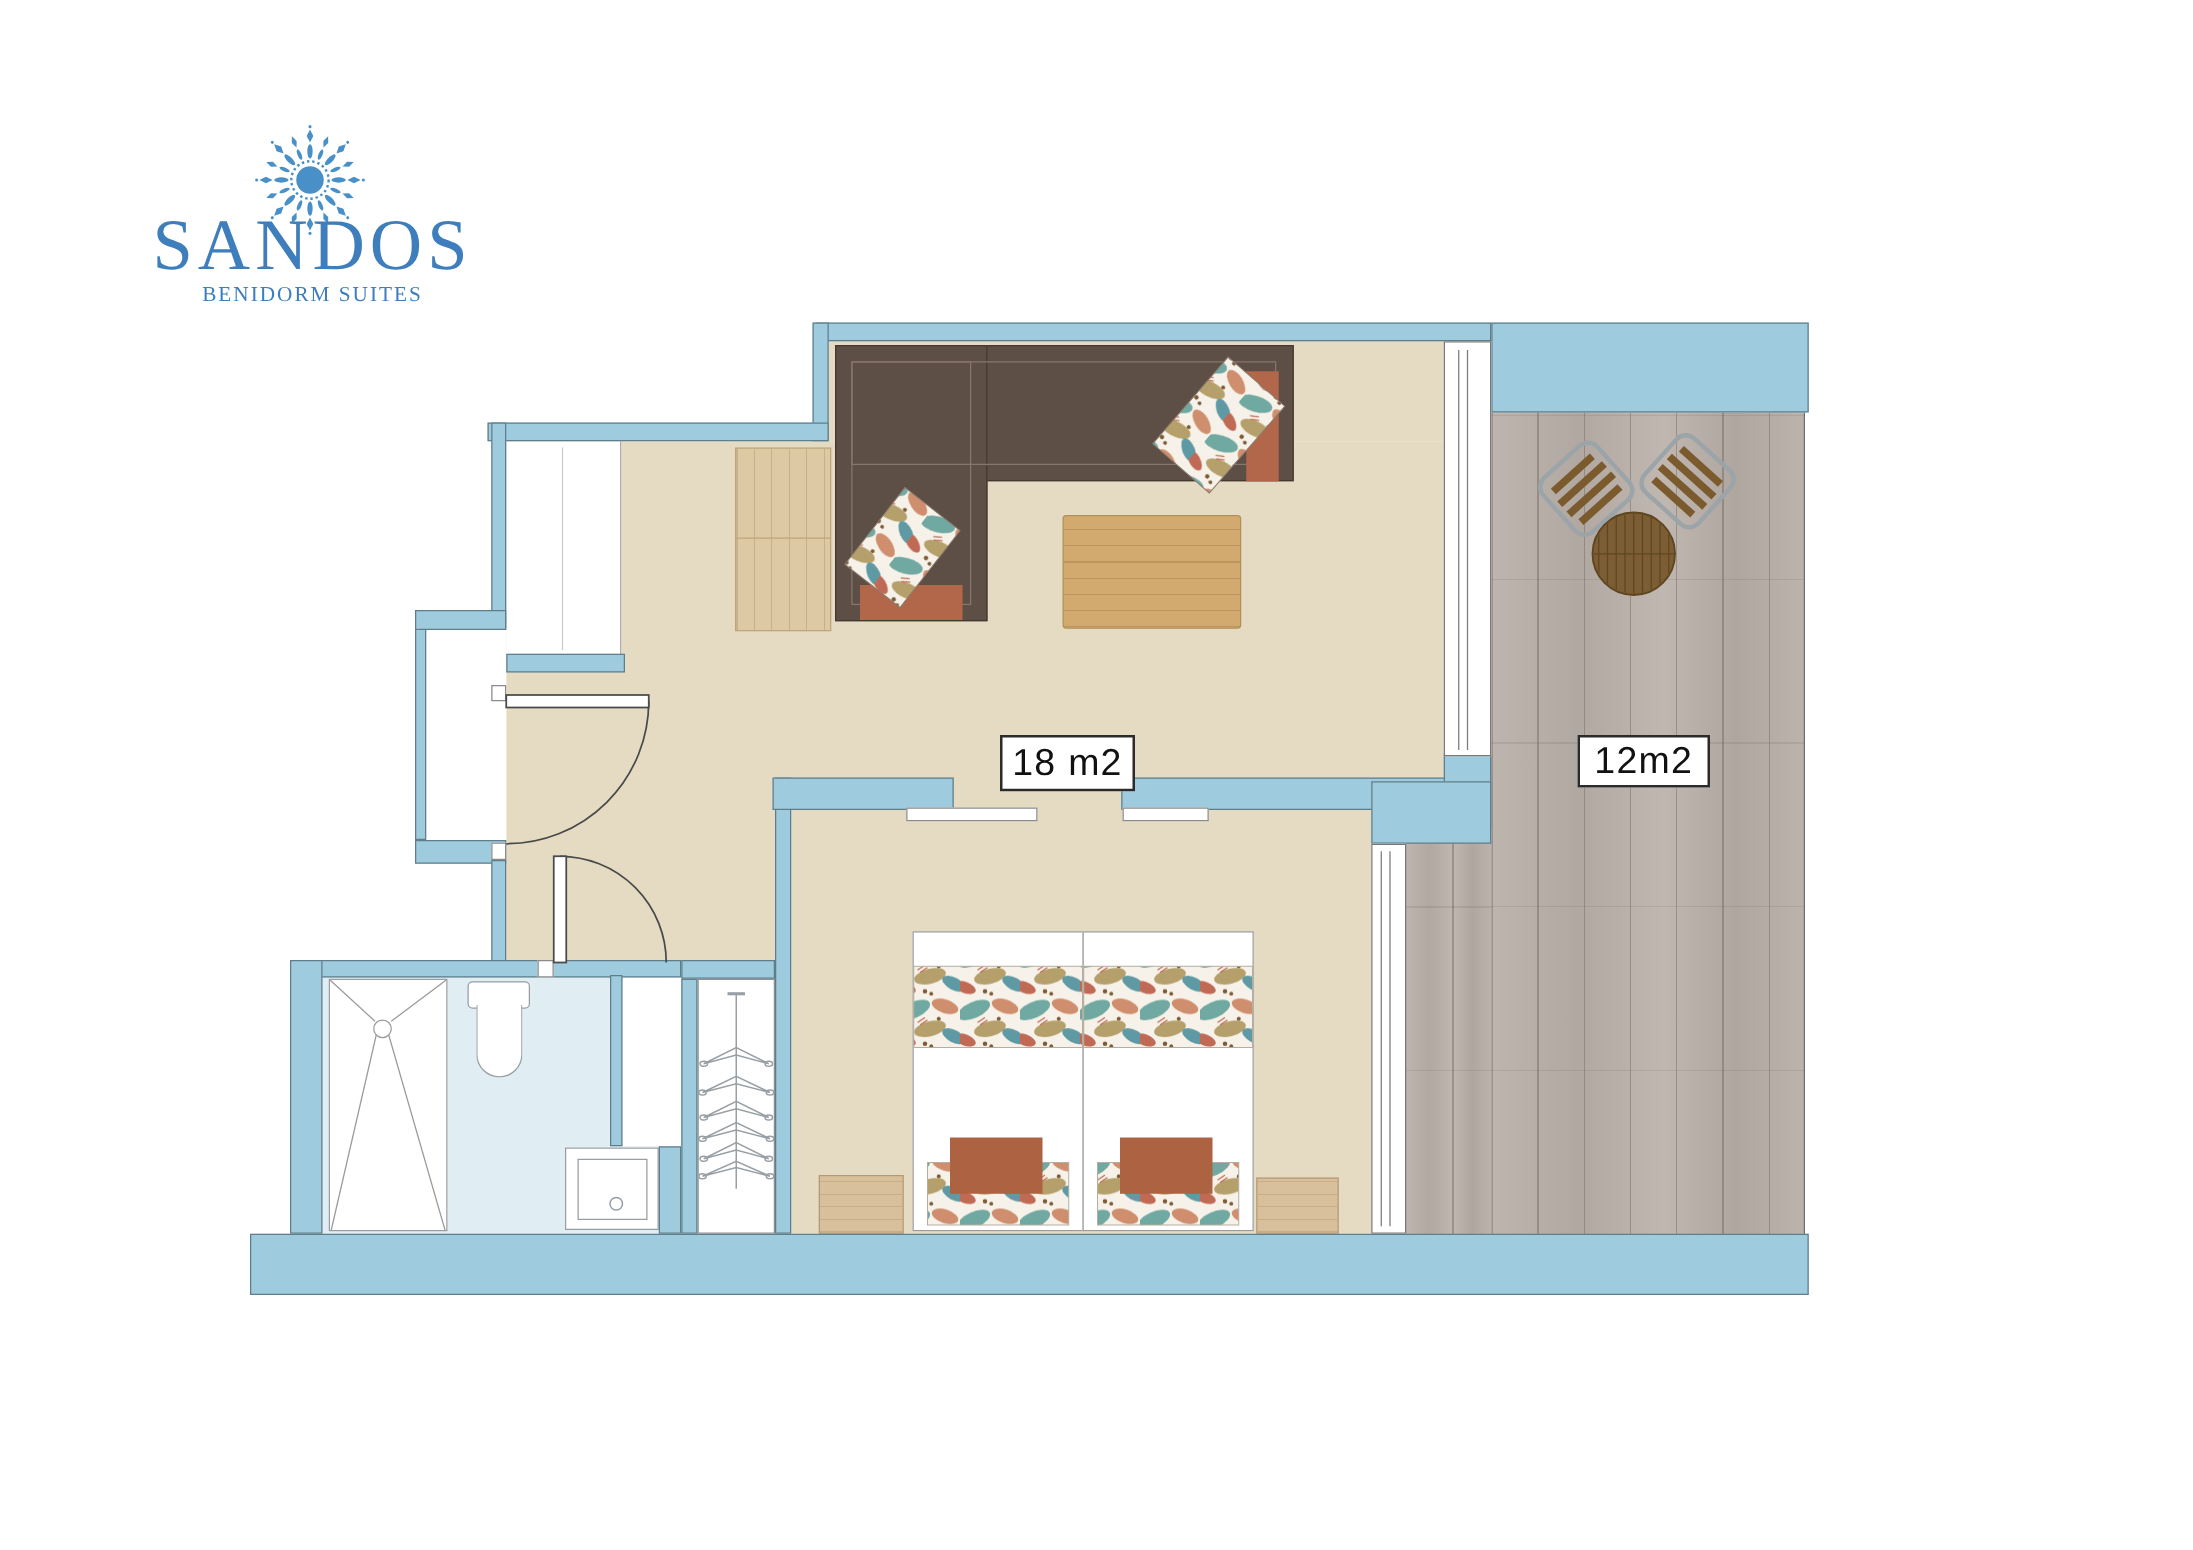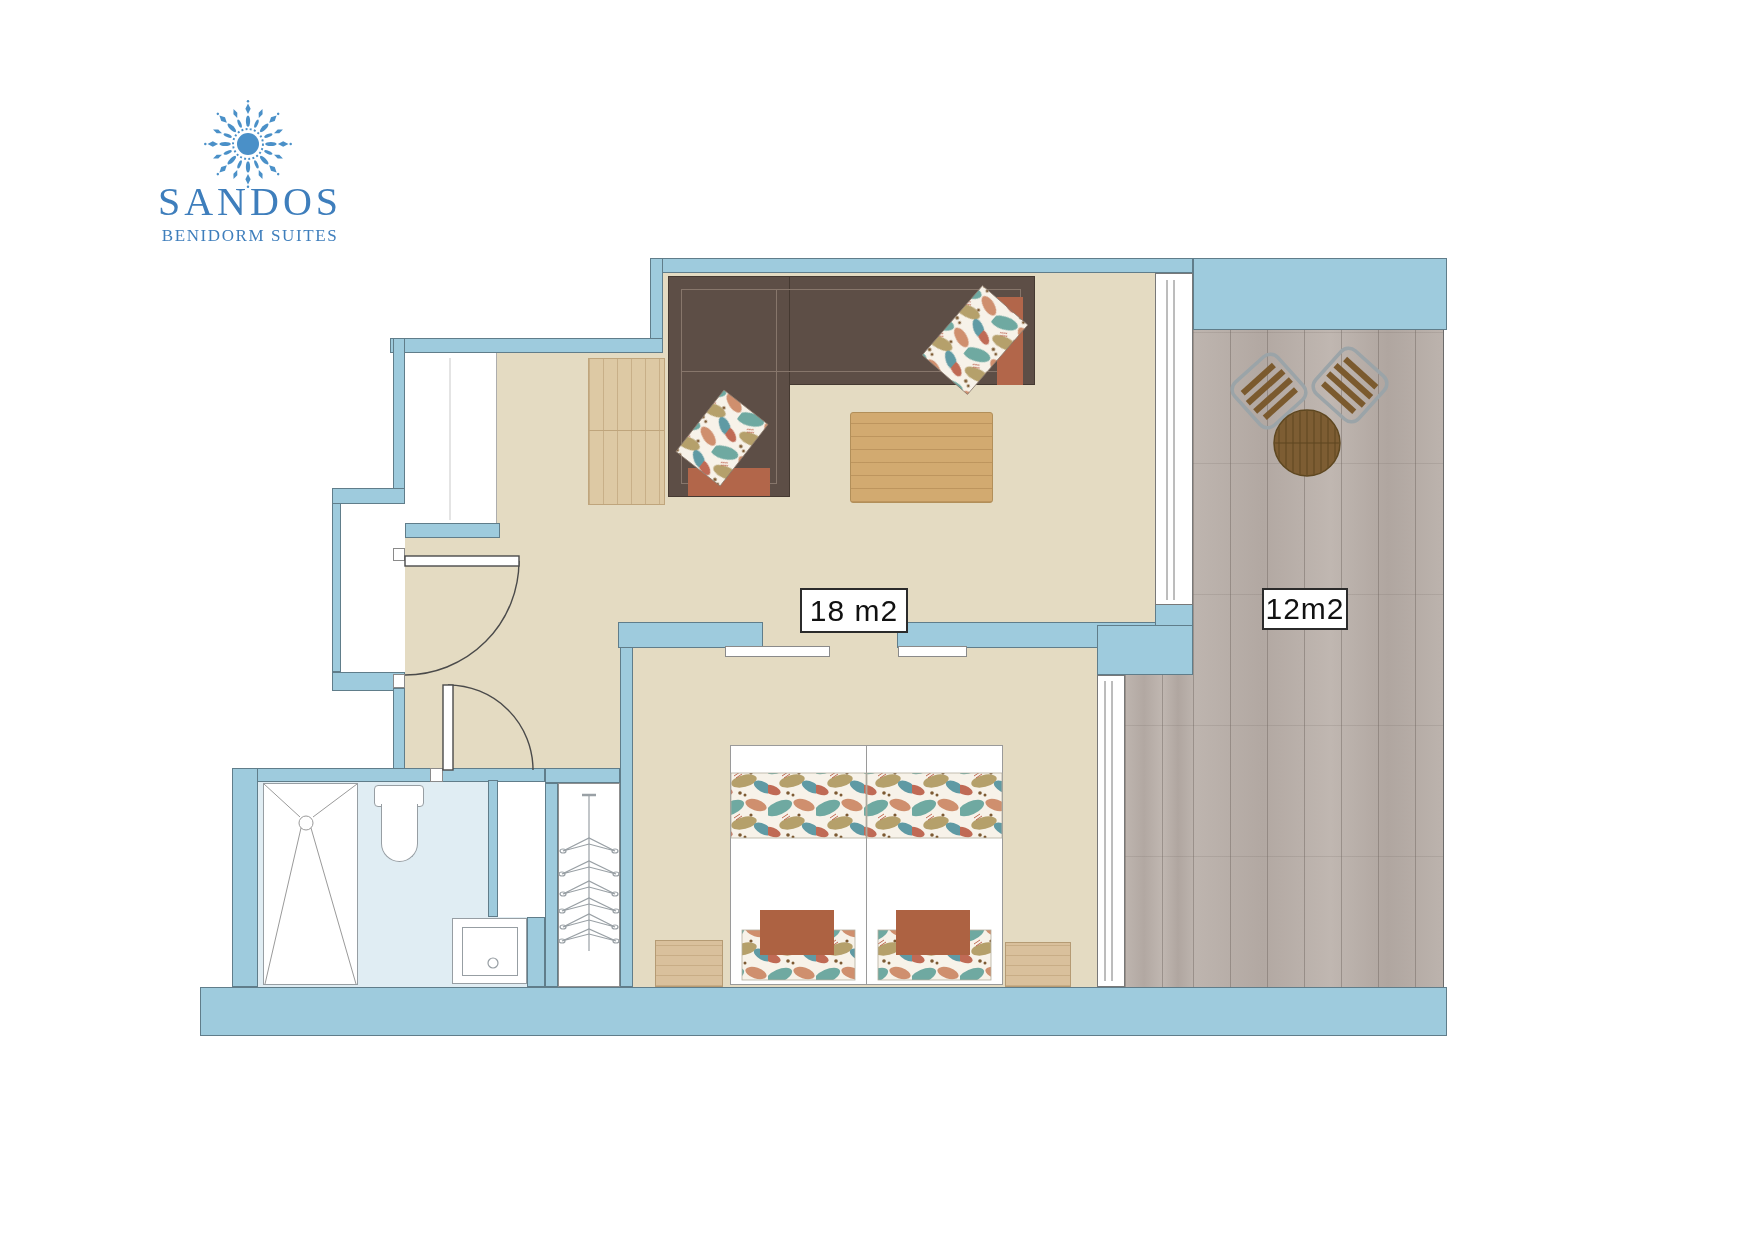--- a/index.html
+++ b/index.html
@@ -74,21 +74,21 @@
         <use href="#arm" transform="rotate(315)"></use>
       <use href="#arm2" transform="rotate(22.5)"></use>
         <use href="#arm2" transform="rotate(67.5)"></use>
       <use href="#arm2" transform="rotate(112.5)"></use>
         <use href="#arm2" transform="rotate(157.5)"></use>
       <use href="#arm2" transform="rotate(202.5)"></use>
         <use href="#arm2" transform="rotate(247.5)"></use>
       <use href="#arm2" transform="rotate(292.5)"></use>
         <use href="#arm2" transform="rotate(337.5)"></use>
     </svg>
-    <div class="brand-name" style="left:0;top:88px;width:280px;font-size:40px;letter-spacing:4px;">SANDOS</div>
+    <div class="brand-name" style="left:0;top:72px;width:280px;font-size:58px;letter-spacing:4px;">SANDOS</div>
     <div class="brand-name" style="left:0;top:136px;width:280px;font-size:17px;letter-spacing:1.6px;">BENIDORM SUITES</div>
   </div>
 
   <div class="abs floor-beige z10" style="left:405px;top:353px;width:753px;height:295px;"></div>
   <div class="abs floor-beige z10" style="left:663px;top:272px;width:495px;height:81px;"></div>
   <div class="abs floor-beige z10" style="left:405px;top:648px;width:215px;height:122px;"></div>
   <div class="abs floor-beige z10" style="left:633px;top:648px;width:464px;height:339px;"></div>
   <div class="abs floor-bath z10" style="left:258px;top:780px;width:230px;height:207px;"></div>
   <div class="abs floor-bath z10" style="left:488px;top:917px;width:39px;height:70px;"></div>
   <div class="abs floor-terrace z10" style="left:1193px;top:330px;width:250px;height:658px;"></div>
@@ -275,17 +275,17 @@
         <line x1="14" y1="-33" x2="14" y2="33"></line>
           <line x1="21" y1="-33" x2="21" y2="33"></line>
         <line x1="28" y1="-33" x2="28" y2="33"></line>
       </g>
     </g>
   </svg>
 
   <div class="abs area-label z50" style="left:800px;top:588px;width:108px;height:45px;">
     <span>18 m2</span>
   </div>
-  <div class="abs area-label z50" style="left:1262px;top:588px;width:86px;height:42px;">
+  <div class="abs area-label z50" style="left:1262px;top:588px;width:106px;height:42px;">
     <span>12m2</span>
   </div>
 
 </div>
 
 </body></html>

